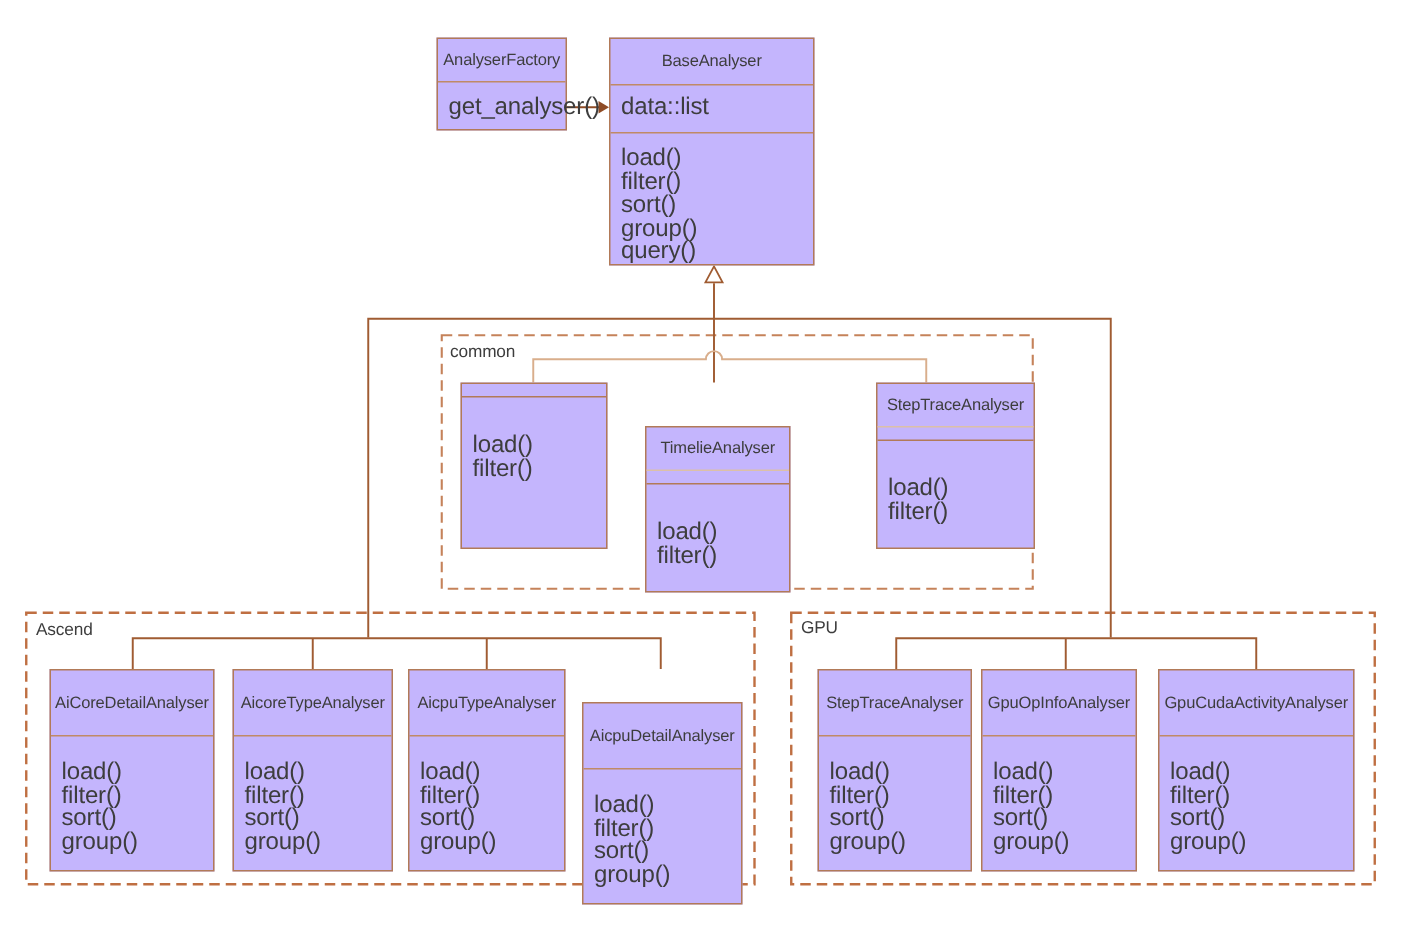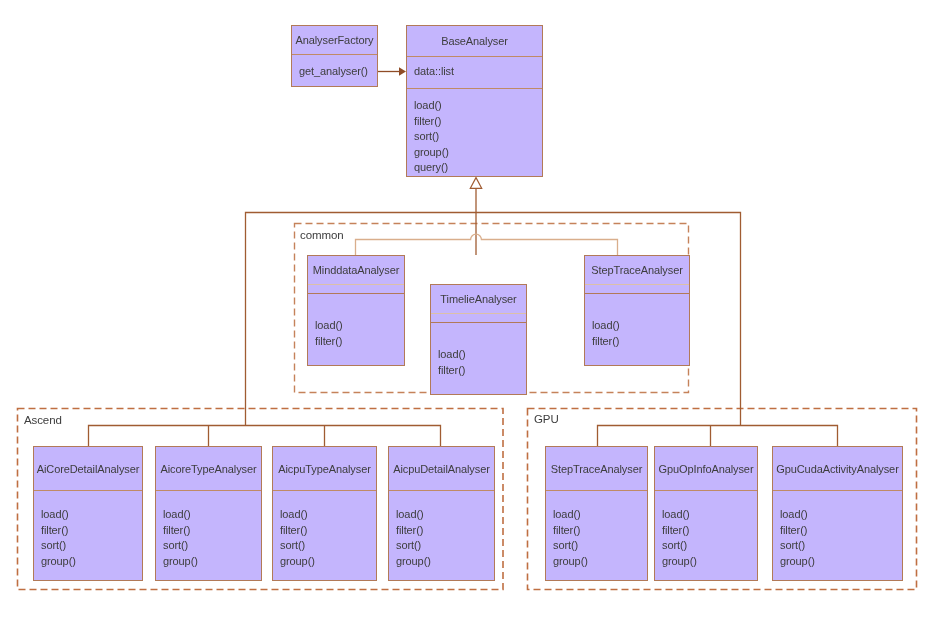--- a/index.html
+++ b/index.html
@@ -34,32 +34,32 @@
     display:flex;align-items:center;justify-content:center;
     font-size:11px;letter-spacing:-0.1px;white-space:nowrap;overflow:hidden;
   }
   .th28{height:28px;} .th30{height:30px;} .th43{height:43px;}
   .bb-norm{border-bottom:1.2px solid var(--divider,#c08a66);}
   .bb-light{border-bottom:1px solid var(--divider-light,#dcc0a8);}
   .strip{height:8px;border-bottom:1.2px solid var(--box-border,#b27a58);}
   .cattr{height:32px;box-sizing:border-box;border-bottom:1.2px solid var(--divider,#c08a66);padding:7px 7px 0;}
   .cm{padding:0 7px;}
   .pt9{padding-top:9px;} .pt16{padding-top:16px;} .pt24{padding-top:24px;}
-  .m{font-size:11px;line-height:15.5px;letter-spacing:-0.1px;white-space:nowrap;}
+  .m{font-size:16px;line-height:15.5px;letter-spacing:-0.1px;white-space:nowrap;}
 
   
   .box-factory{left:291px;top:25px;width:87px;height:62px;}
   .box-base{left:406px;top:25px;width:137px;height:152px;}
   .box-minddata{left:307px;top:255px;width:98px;height:111px;}
   .box-timelie{left:430px;top:255px;width:97px;height:111px;margin-top:29px;}
   .box-steptrace{left:564px;top:255px;width:106px;height:111px;margin-left:20px;}
   .box-aicoredetail{left:33px;top:446px;width:110px;height:135px;}
   .box-aicoretype{left:155px;top:446px;width:107px;height:135px;}
   .box-aicputype{left:272px;top:446px;width:105px;height:135px;}
-  .box-aicpudetail{left:388px;top:446px;width:107px;height:135px;}
+  .box-aicpudetail{left:388px;top:468px;width:107px;height:135px;}
   .box-gpuoptype{left:545px;top:446px;width:103px;height:135px;}
   .box-gpuopinfo{left:654px;top:446px;width:104px;height:135px;}
   .box-gpucuda{left:772px;top:446px;width:131px;height:135px;}
 </style>
 </head>
 <body>
 
 <div class="stage">
 
   <svg class="wires">
@@ -102,21 +102,20 @@
     <div class="cm pt9">
       <div class="m">load()</div>
       <div class="m">filter()</div>
       <div class="m">sort()</div>
       <div class="m">group()</div>
       <div class="m">query()</div>
     </div>
   </div>
 
   <div class="ubox box-minddata">
-    <div class="ct th28 bb-light">MinddataAnalyser</div>
     <div class="strip"></div>
     <div class="cm pt24">
       <div class="m">load()</div>
       <div class="m">filter()</div>
     </div>
   </div>
 
   <div class="ubox box-timelie">
     <div class="ct th28 bb-light">TimelieAnalyser</div>
     <div class="strip"></div>

